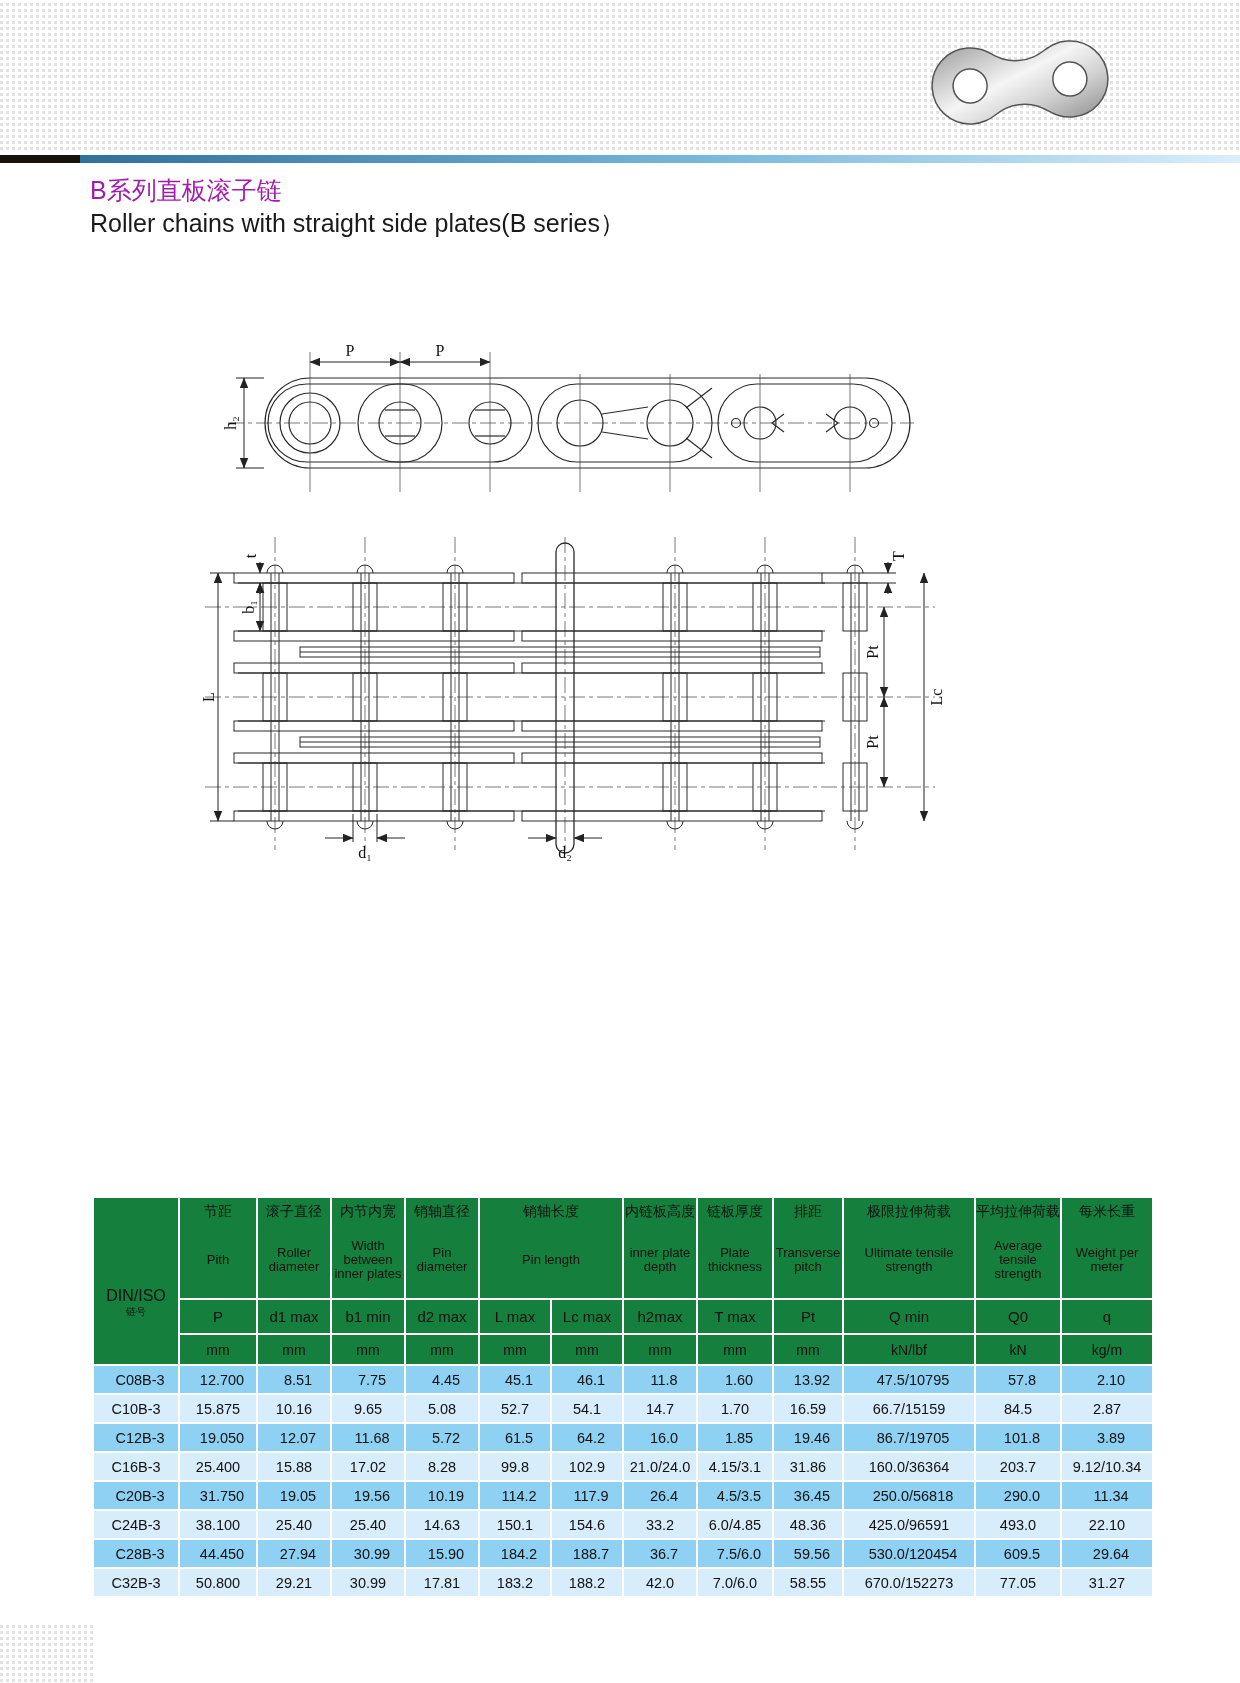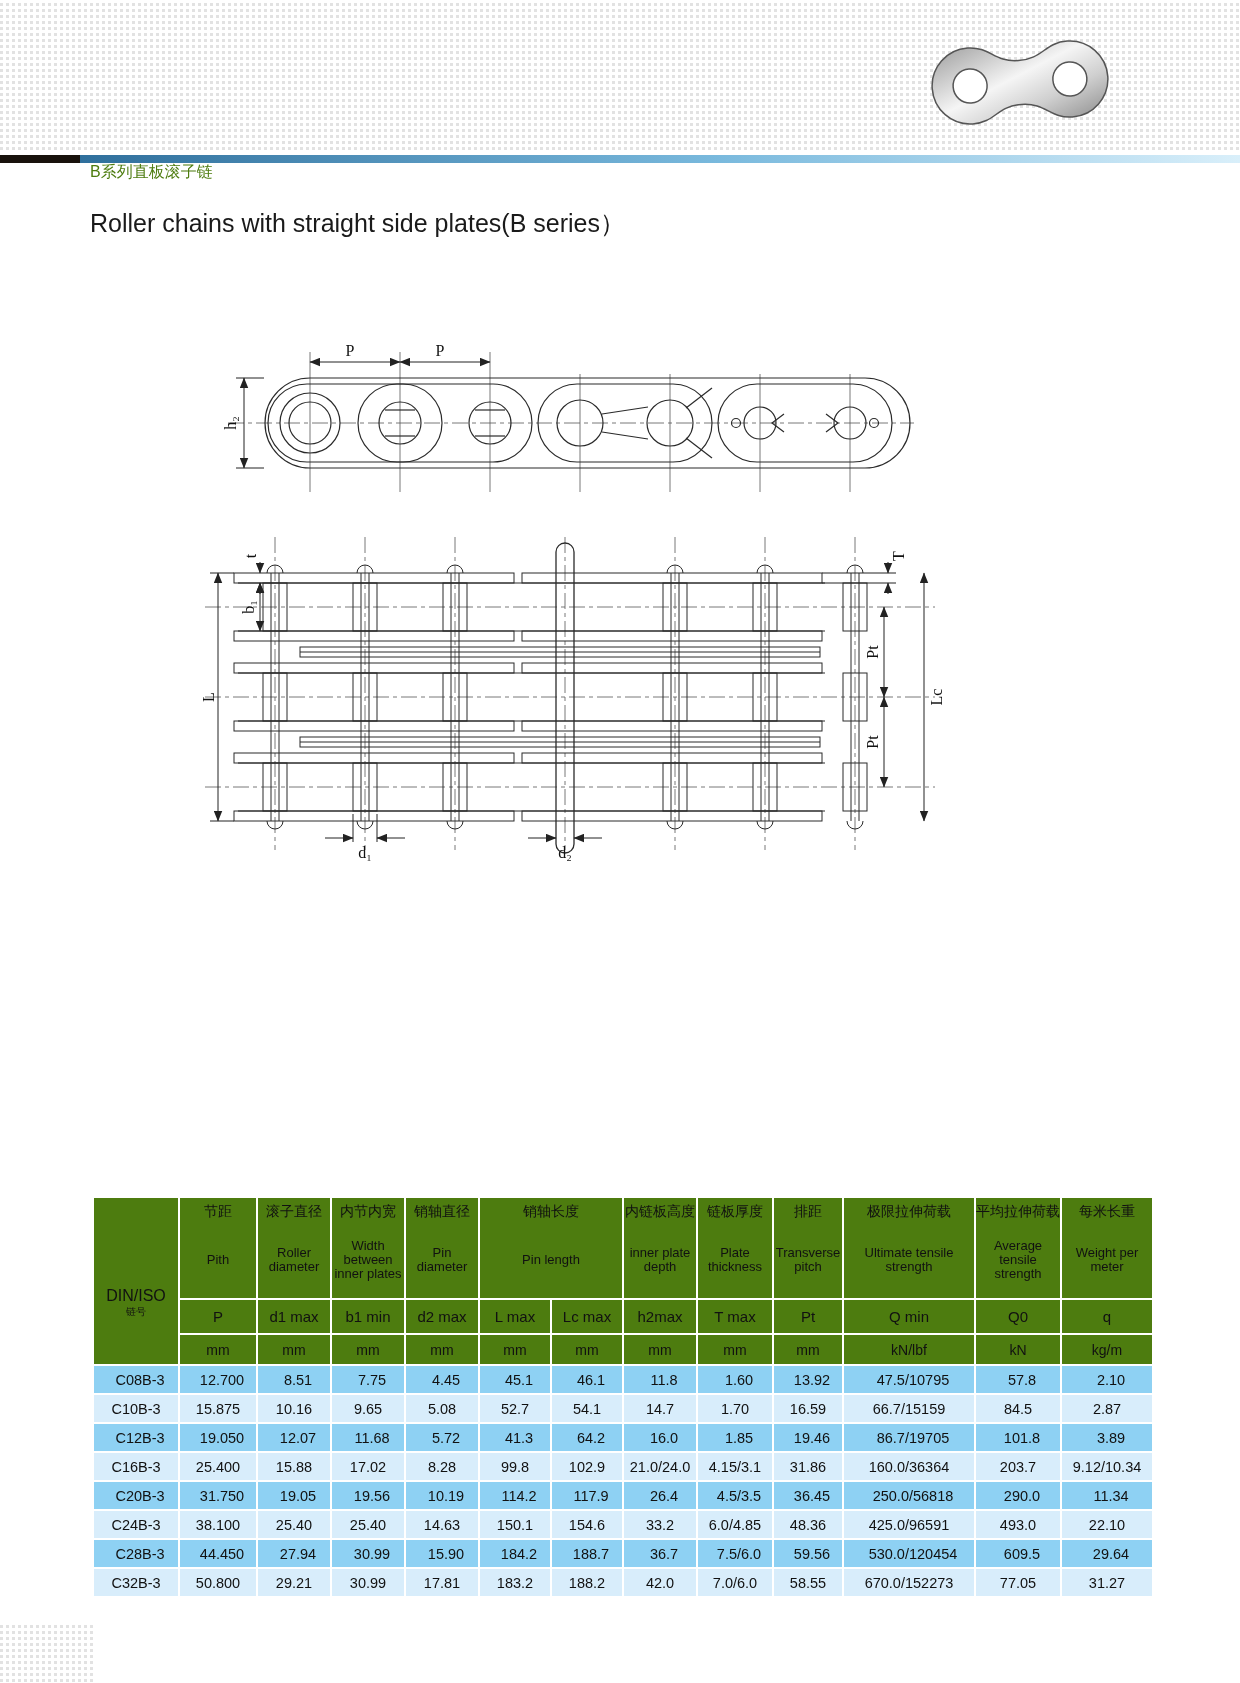--- a/index.html
+++ b/index.html
@@ -25,34 +25,34 @@
   .logo{position:absolute;left:88px;top:46px;display:flex;align-items:flex-start;}
   .logo-mark{width:64px;height:64px;background:#f4e600;border:1px solid #cfcfcf;box-sizing:border-box;}
   .logo-text{margin-left:2px;}
   .logo-cn{width:182px;height:32px;background:#1e3f96;color:#fff;font-size:21px;font-weight:bold;
     letter-spacing:7px;display:flex;align-items:center;justify-content:center;}
   .logo-en{width:182px;height:32px;background:#e8192c;color:#fff;font-size:15px;font-weight:bold;
     letter-spacing:.5px;display:flex;align-items:center;justify-content:center;}
 
   .plate{position:absolute;left:925px;top:30px;width:190px;height:105px;transform:rotate(-4deg);}
 
-  .title-cn{position:absolute;left:90px;top:162px;font-size:16px;color:#4d7c0f;}
+  .title-cn{position:absolute;left:90px;top:174px;font-size:25px;color:#a21caf;}
   .title-en{position:absolute;left:90px;top:207px;font-size:25px;color:#1a1a1a;}
 
   .diag1{position:absolute;left:200px;top:318px;width:720px;height:180px;}
   .diag2{position:absolute;left:180px;top:512px;width:780px;height:350px;}
   .dl{font-family:"Liberation Serif",serif;font-size:16px;fill:#111;}
   .thin{stroke:#555;stroke-width:.8;}
   .cl{stroke:#555;stroke-width:.8;stroke-dasharray:16 4 4 4;}
 
   
   table.spec{position:absolute;left:92px;top:1196px;border-collapse:separate;border-spacing:2px;
     table-layout:fixed;}
   table.spec th,table.spec td{text-align:center;vertical-align:middle;padding:0;overflow:hidden;}
-  table.spec thead th{background:#4d7c0f;font-weight:normal;}
+  table.spec thead th{background:#15803d;font-weight:normal;}
   th.lbl{vertical-align:top;font-size:16px;}
   th.lbl .l1{margin-top:44px;}
   th.lbl .l2{margin-top:0;font-size:10px;}
   .grp{display:flex;flex-direction:column;height:100px;}
   .grp .cn{font-size:14px;white-space:nowrap;padding-top:5px;}
   .grp .enw{flex:1;display:flex;align-items:center;justify-content:center;}
   .grp .en{font-size:13px;line-height:14px;}
   tr.symr th{height:33px;font-size:15px;}
   tr.unitr th{height:29px;font-size:14px;}
   tbody td{height:27px;font-size:14.5px;}
@@ -448,21 +448,21 @@
           <td>66.7/15159</td>
         <td>84.5</td>
           <td>2.87</td>
       </tr>
       <tr class="dark">
         <td>C12B-3</td>
         <td>19.050</td>
           <td>12.07</td>
         <td>11.68</td>
           <td>5.72</td>
-        <td>41.3</td>
+        <td>61.5</td>
           <td>64.2</td>
         <td>16.0</td>
           <td>1.85</td>
         <td>19.46</td>
           <td>86.7/19705</td>
         <td>101.8</td>
           <td>3.89</td>
       </tr>
       <tr class="light">
         <td>C16B-3</td>

